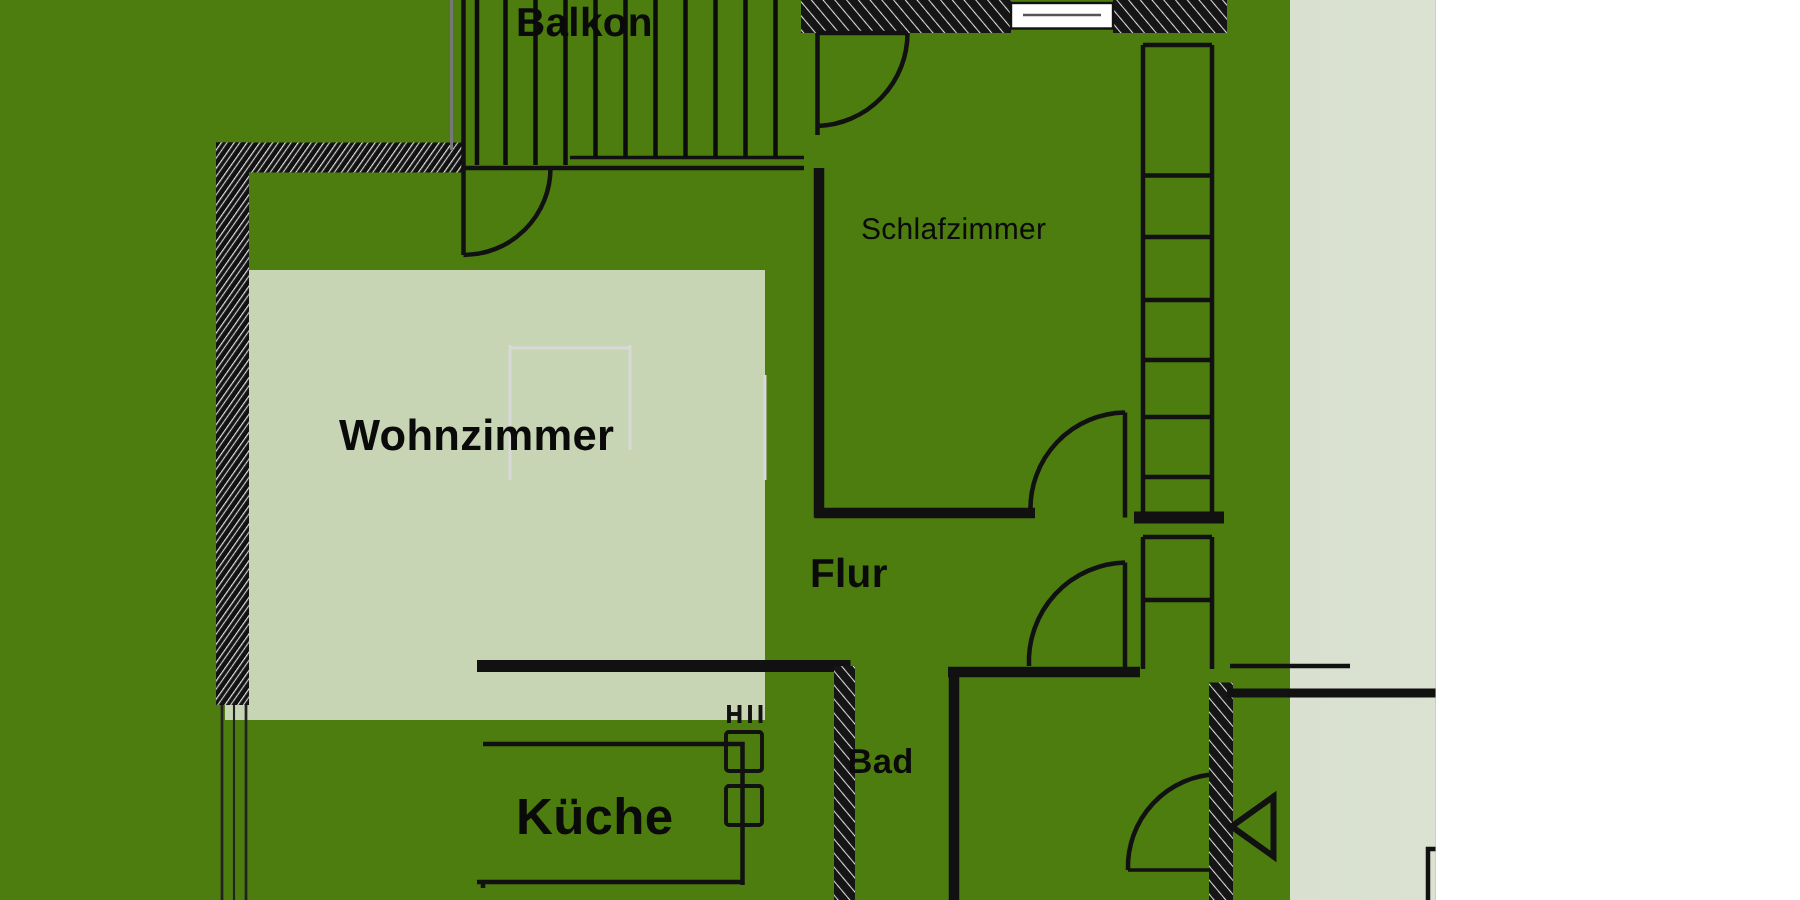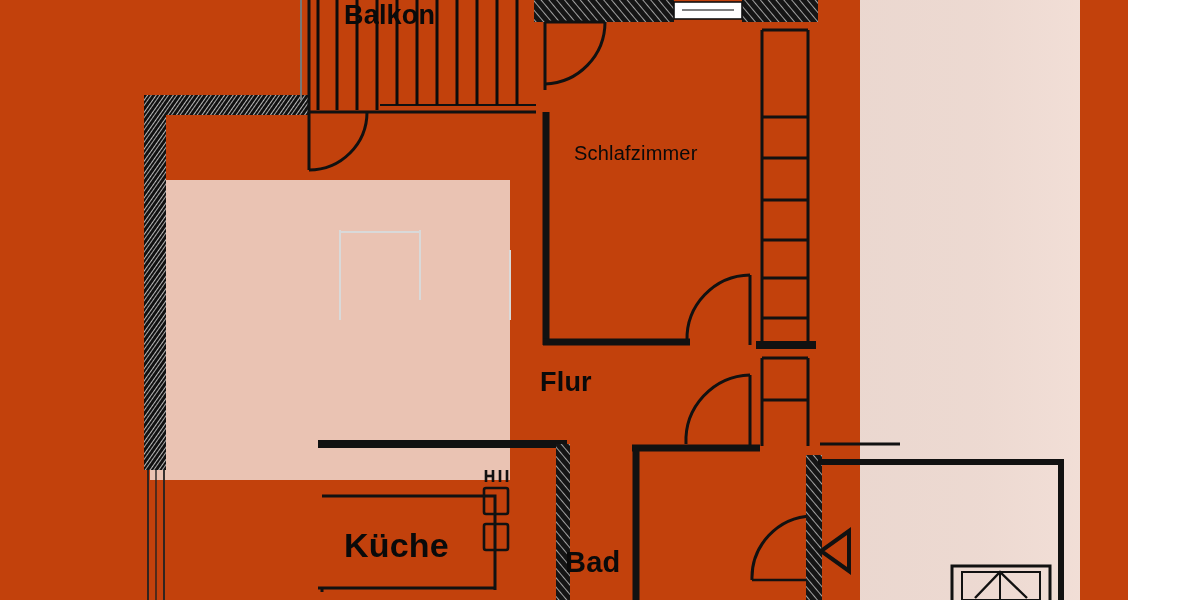--- a/index.html
+++ b/index.html
@@ -6,23 +6,23 @@
   html, body {
     margin: 0;
     padding: 0;
     background: #ffffff;
   }
   body {
     font-family: "Liberation Sans", sans-serif;
   }
   #plan-root {
     position: relative;
-    width: 1128px;
+    width: 957px;
     height: 600px;
-    background: #c2410c;
+    background: #4d7c0f;
     overflow: hidden;
   }
   
   #paper-tint {
     position: absolute;
     left: 860px;
     top: 0;
     width: 220px;
     height: 600px;
     background: linear-gradient(90deg, #f2f2f2 0%, #f4f4f4 55%, #fafafa 100%);
@@ -54,21 +54,21 @@
     white-space: nowrap;
     letter-spacing: .2px;
     line-height: 1;
     font-family: "Liberation Sans", sans-serif;
   }
   .lbl-balkon       { left: 344px; top: 2px;   font-size: 27px; }
   .lbl-schlafzimmer { left: 574px; top: 143px; font-size: 20px; font-weight: normal; }
   .lbl-wohnzimmer   { left: 226px; top: 277px; font-size: 29px; }
   .lbl-flur         { left: 540px; top: 369px; font-size: 27px; }
   .lbl-kueche       { left: 344px; top: 528px; font-size: 34px; }
-  .lbl-bad          { left: 565px; top: 548px; font-size: 29px; }
+  .lbl-bad          { left: 565px; top: 496px; font-size: 23px; }
 </style>
 </head>
 <body>
 
 <div id="plan-root">
 
   <div id="paper-tint"></div>
   <div id="paper-tint-2"></div>
 
   <svg id="plan-svg" viewBox="0 0 1200 600">
@@ -240,20 +240,21 @@
       <line x1="340" y1="232" x2="420" y2="232"></line>
       <line x1="510" y1="250" x2="510" y2="320"></line>
     </g>
 
   </svg>
 
   <div class="room-label lbl-balkon">Balkon</div>
 
   <div class="room-label lbl-schlafzimmer">Schlafzimmer</div>
 
+  <div class="room-label lbl-wohnzimmer">Wohnzimmer</div>
 
   <div class="room-label lbl-flur">Flur</div>
 
   <div class="room-label lbl-kueche">Küche</div>
 
   <div class="room-label lbl-bad">Bad</div>
 
 </div>
 
 </body></html>

